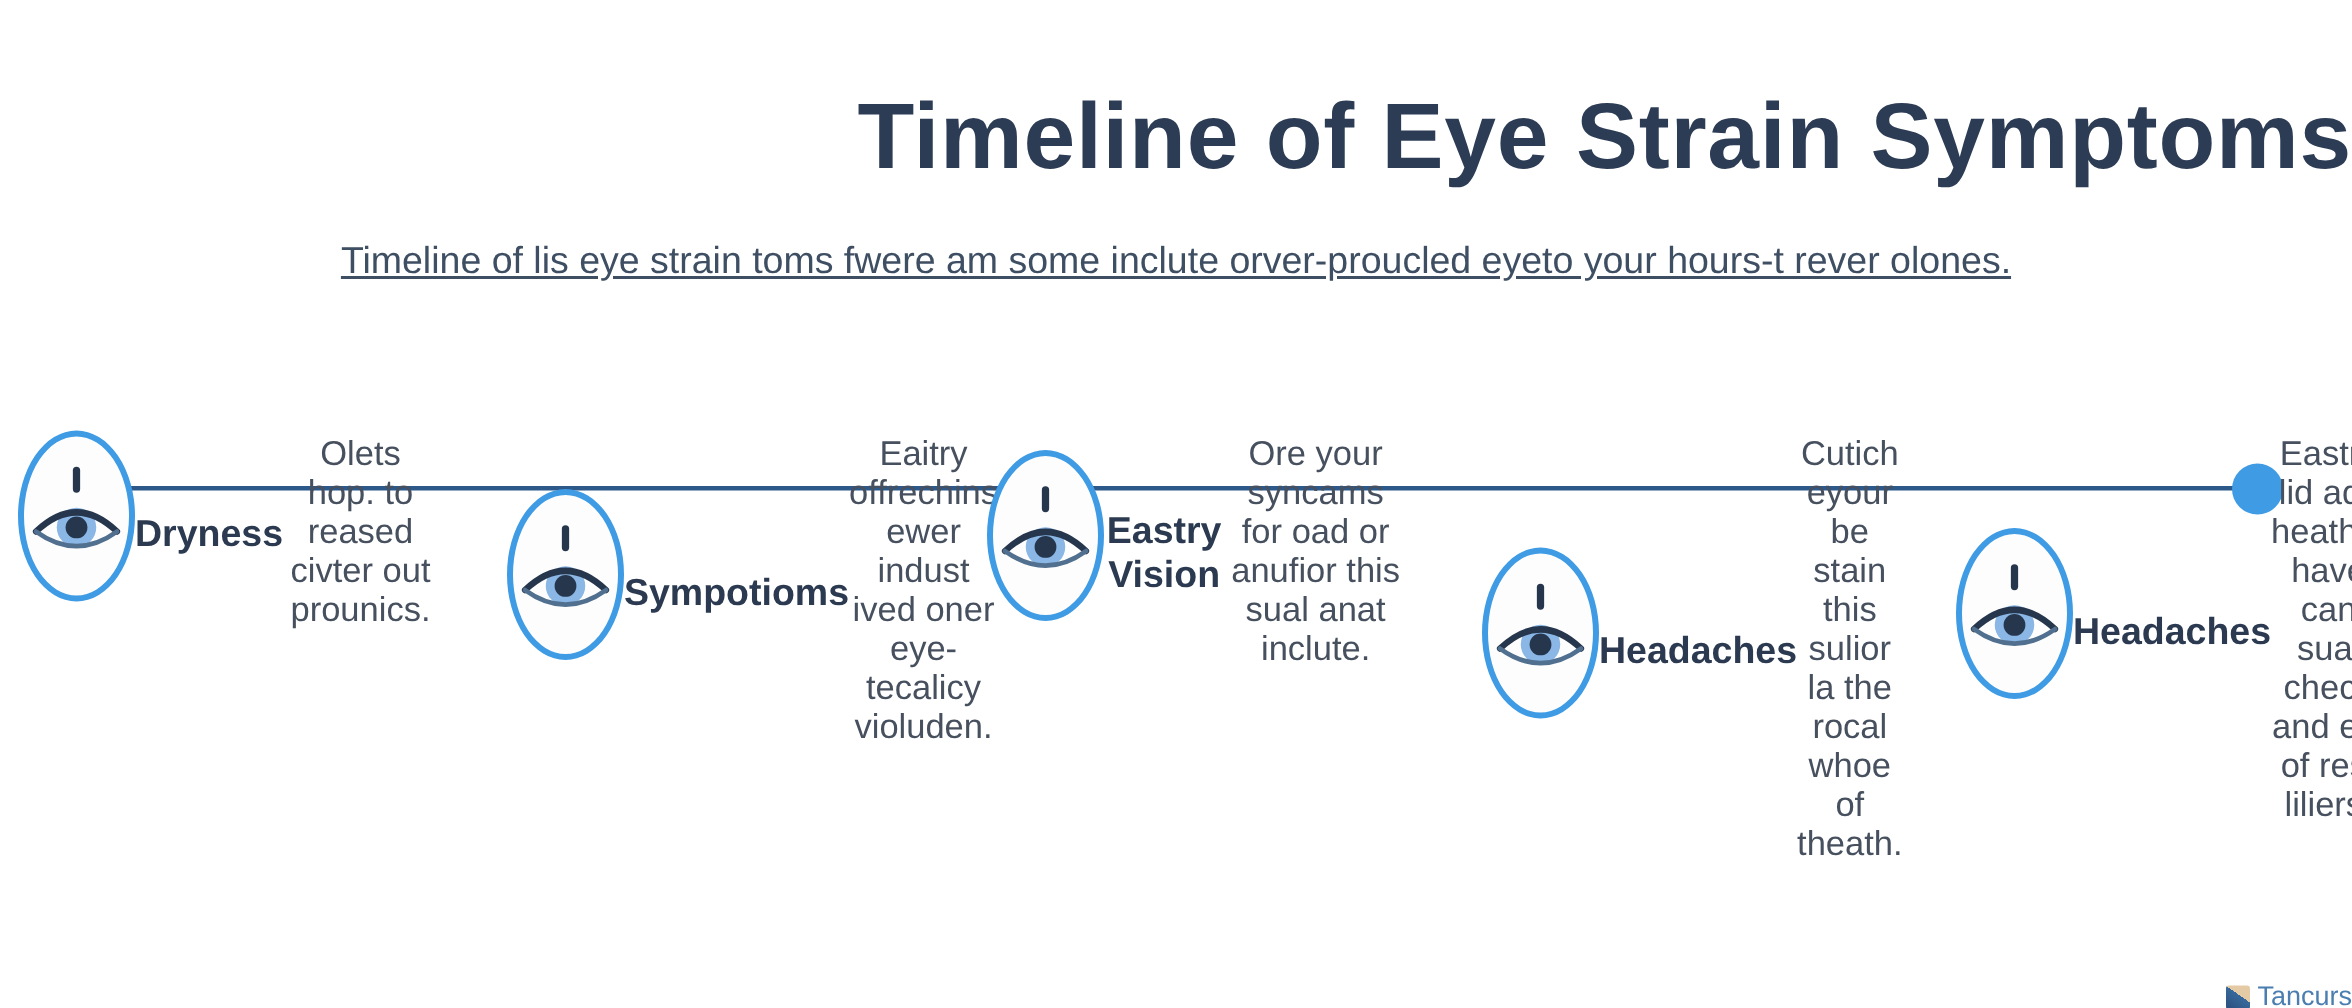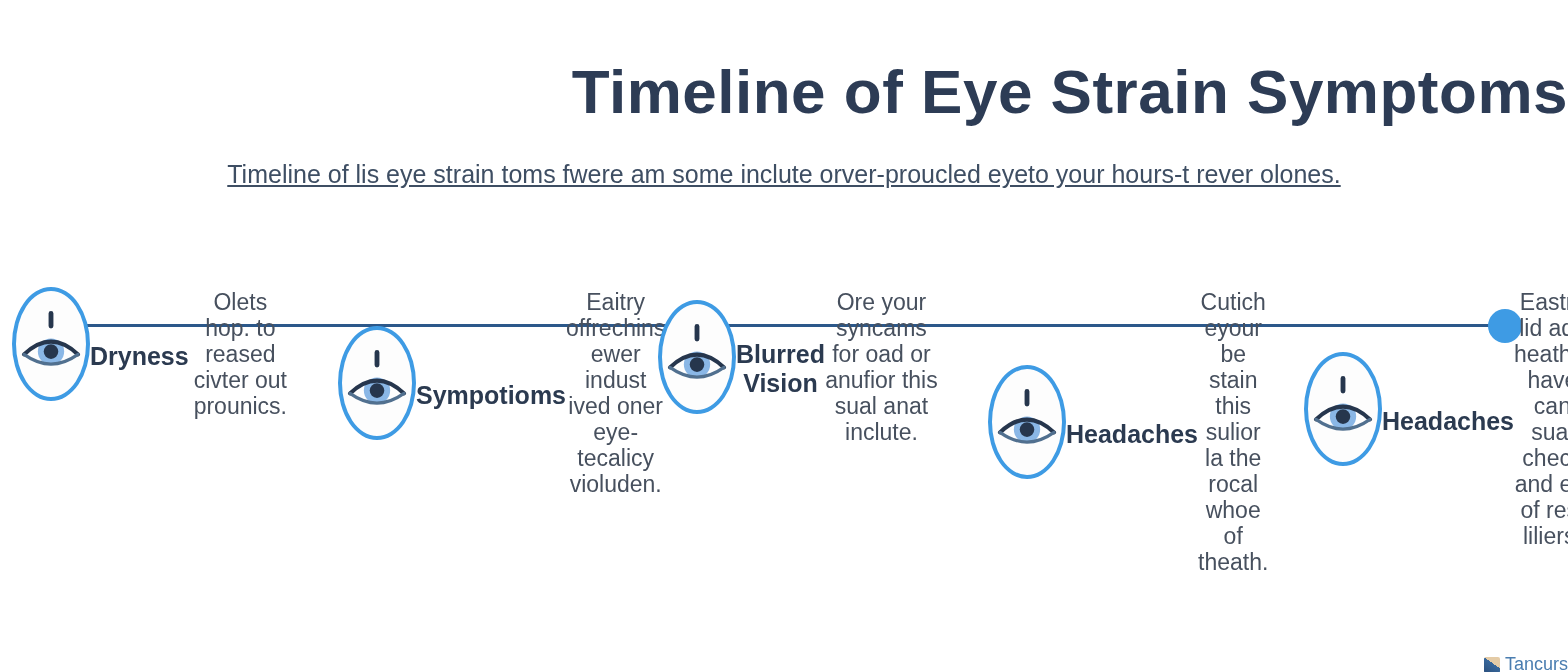--- a/index.html
+++ b/index.html
@@ -155,21 +155,21 @@
 <div class="timeline-item pos-2">
     <div class="icon-circle">
       <svg class="eye-svg" viewBox="0 0 100 104" aria-hidden="true">
         <line class="eye-lash" x1="50" y1="8" x2="50" y2="26"></line>
         <circle class="eye-iris" cx="50" cy="63" r="19"></circle>
         <circle class="eye-pupil" cx="50" cy="63" r="10.5"></circle>
         <path class="eye-top-lid" d="M11 67 Q50 30 89 67"></path>
         <path class="eye-bottom-lid" d="M11 67 Q50 95 89 67"></path>
       </svg>
     </div>
-    <div class="item-label">Blurred Vision</div>
+    <div class="item-label">Eastry Vision</div>
     <div class="item-desc">Ore your syncams for oad or anufior this sual anat inclute.</div>
   </div>
 <div class="timeline-item pos-3">
     <div class="icon-circle">
       <svg class="eye-svg" viewBox="0 0 100 104" aria-hidden="true">
         <line class="eye-lash" x1="50" y1="8" x2="50" y2="26"></line>
         <circle class="eye-iris" cx="50" cy="63" r="19"></circle>
         <circle class="eye-pupil" cx="50" cy="63" r="10.5"></circle>
         <path class="eye-top-lid" d="M11 67 Q50 30 89 67"></path>
         <path class="eye-bottom-lid" d="M11 67 Q50 95 89 67"></path>

